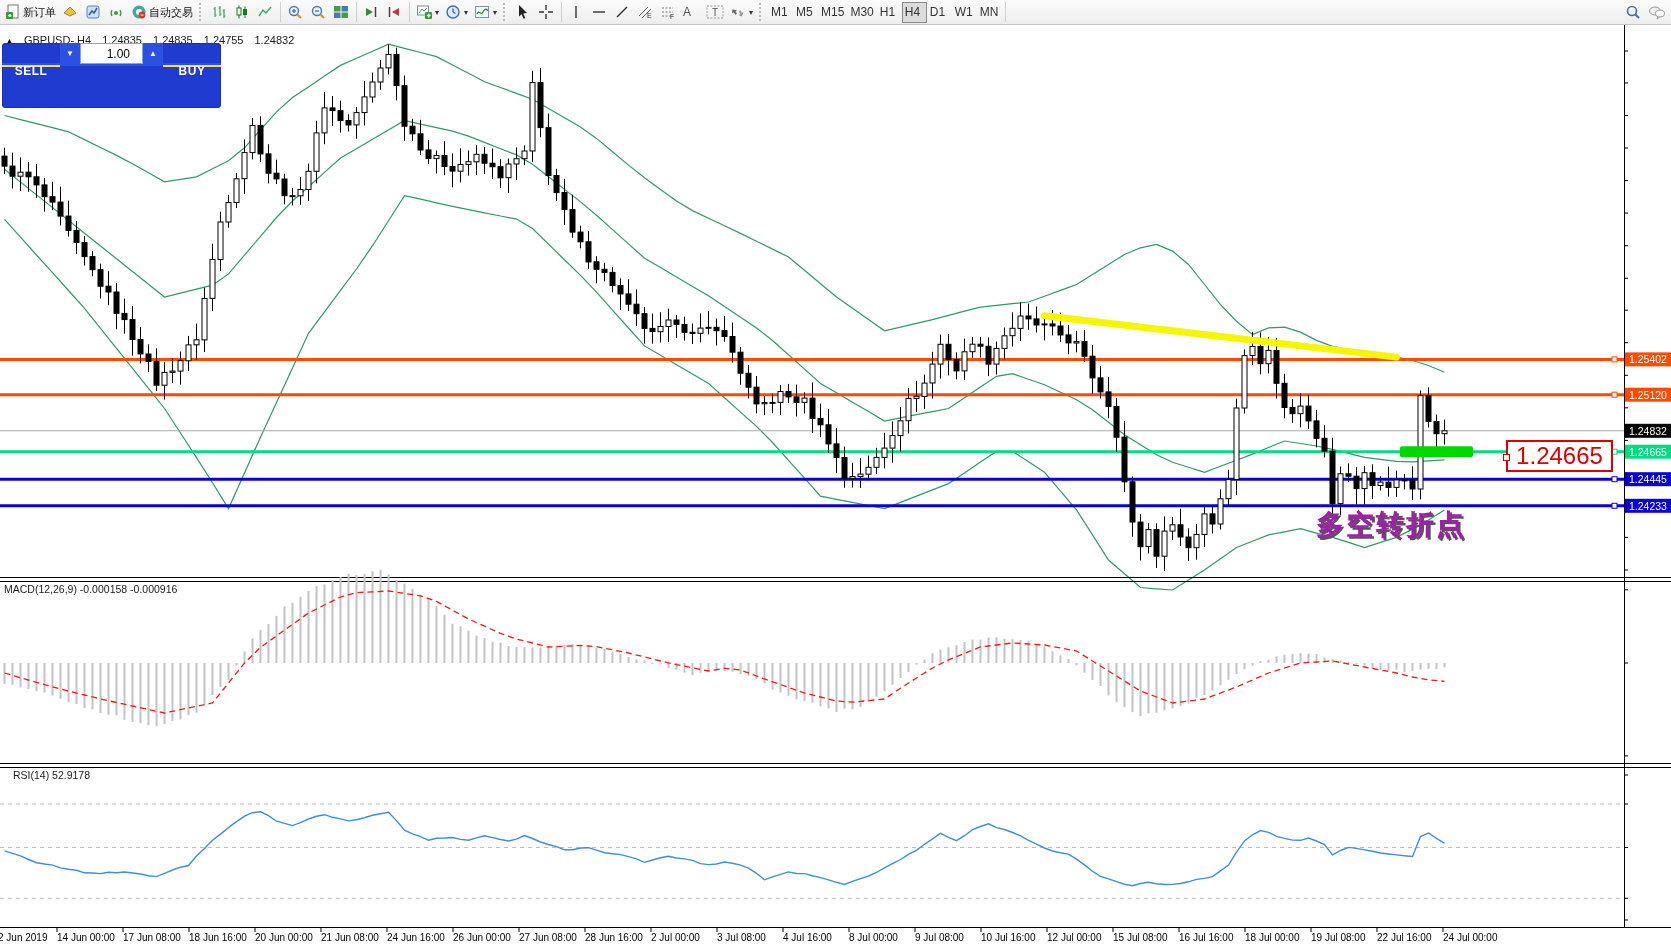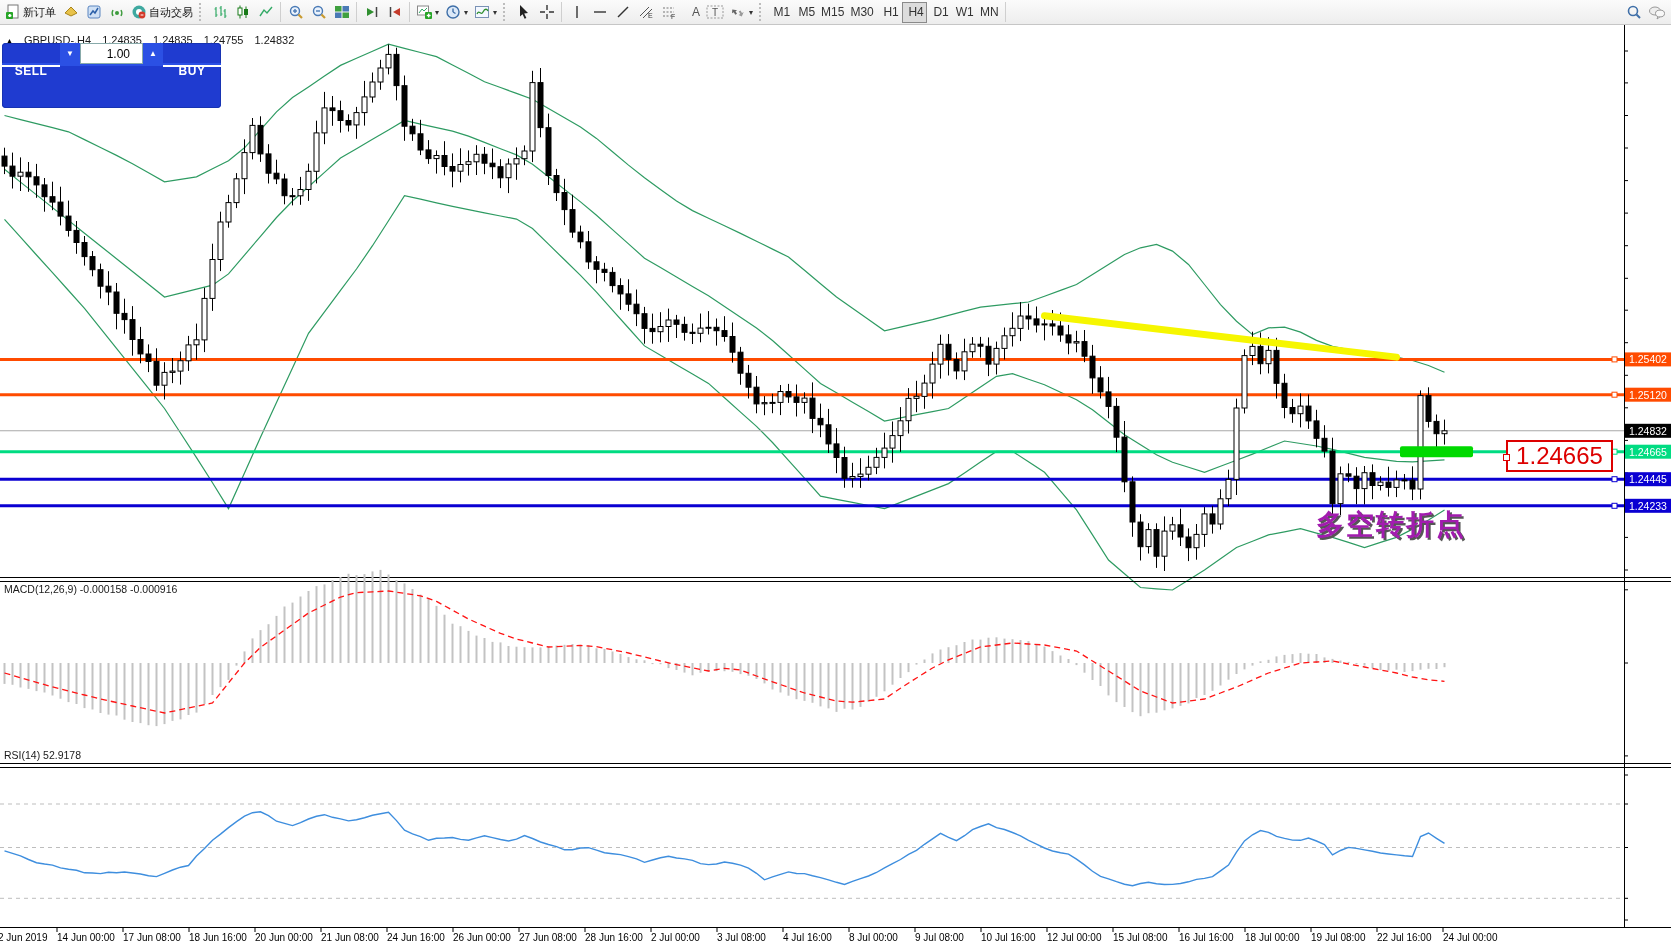--- a/index.html
+++ b/index.html
@@ -4,21 +4,21 @@
 <style>
   html,body{margin:0;padding:0;width:1671px;height:945px;overflow:hidden;
     font-family:"Liberation Sans","DejaVu Sans",sans-serif;background:#fff;}
   *{box-sizing:border-box;user-select:none;}
 
   
   .toolbar{position:absolute;left:0;top:0;width:1671px;height:25px;
     background:linear-gradient(#fbfbfb,#ededed);border-bottom:1px solid #c6c6c6;
     display:flex;align-items:center;padding:0 2px;}
   .tb{height:21px;min-width:23px;border:1px solid transparent;background:transparent;
-    display:flex;align-items:center;justify-content:flex-end;padding:0 2px;gap:2px;
+    display:flex;align-items:center;justify-content:flex-start;padding:0 2px;gap:2px;
     font-size:11px;color:#222;cursor:default;}
   .tb.pressed{background:#dcdcdc;border:1px solid #8a8a8a;}
   .tb .lbl{font-size:11px;color:#111;white-space:nowrap;}
   .tb .caret{font-size:8px;color:#333;margin-left:1px;}
   .tf{font-size:12px;font-weight:normal;color:#333;min-width:25px;}
   .grip{width:6px;height:18px;border-left:2px dotted #bdbdbd;margin:0 3px;}
   .vsep{width:1px;height:20px;background:#cfcfcf;margin:0 3px;}
   .spacer{flex:1;}
   .tb svg{display:block;}
 
@@ -28,37 +28,37 @@
 
   .symbol-header{position:absolute;left:6px;top:9px;font-size:11px;color:#1a1a1a;
     display:flex;gap:11px;align-items:center;z-index:5;}
   .symbol-header .tri{font-size:7px;color:#000;}
 
   
   .trade-panel{position:absolute;left:2px;top:18px;width:219px;height:65px;z-index:6;
     background:#1f3bd0;border-radius:4px;overflow:hidden;box-shadow:0 0 0 1px #1733b2 inset;}
   .tp-row{display:flex;height:23px;}
   .btn-trade{flex:0 0 58px;background:#2b50e4;color:#fff;border:none;font-size:12px;
-    font-weight:bold;letter-spacing:.5px;border-bottom:2px solid #ffffff;cursor:pointer;margin-top:20px;}
+    font-weight:bold;letter-spacing:.5px;border-bottom:2px solid #fde047;cursor:pointer;margin-top:20px;}
   .vol-wrap{flex:1;display:flex;align-items:stretch;background:#2b50e4;border-bottom:2px solid #2b50e4;}
   .vol-btn{width:20px;background:#2b50e4;color:#fff;border:none;font-size:8px;cursor:pointer;}
   .vol-box{flex:1;background:#fff;color:#000;font-size:12px;display:flex;
     align-items:center;justify-content:flex-end;padding-right:12px;border:1px solid #8aa;}
   .tp-prices{display:flex;height:40px;background:#0c4a6e;margin-top:46px;}
   .price-half{flex:1;display:flex;align-items:flex-end;justify-content:center;
     color:#fff;padding-bottom:3px;}
   .price-half.sell{border-right:1px solid #4b63e0;}
   .p-small{font-size:13px;font-weight:bold;margin-right:1px;line-height:1.6;}
   .p-big{font-size:32px;font-weight:bold;line-height:.85;}
   .p-sup{font-size:13px;font-weight:bold;vertical-align:top;margin-left:1px;line-height:2.2;}
 
   
   .pane-label{position:absolute;left:4px;font-size:10.5px;color:#1a1a1a;z-index:4;}
   .pane-label.macd{top:558px;}
-  .pane-label.rsi{top:724px;}
+  .pane-label.rsi{top:744px;margin-left:9px;}
 
   
   .price-callout{position:absolute;left:1506px;top:415px;width:107px;height:32px;z-index:7;
     background:#fff;border:2px solid #dd0000;color:#dd0000;font-size:24px;
     display:flex;align-items:center;justify-content:center;}
   .price-callout::before{content:"";position:absolute;left:-5px;top:12px;width:5px;height:5px;
     background:#fff;border:1px solid #dd0000;}
 
   
   .annotation{position:absolute;left:1316px;top:481px;z-index:7;font-size:28px;font-weight:bold;

